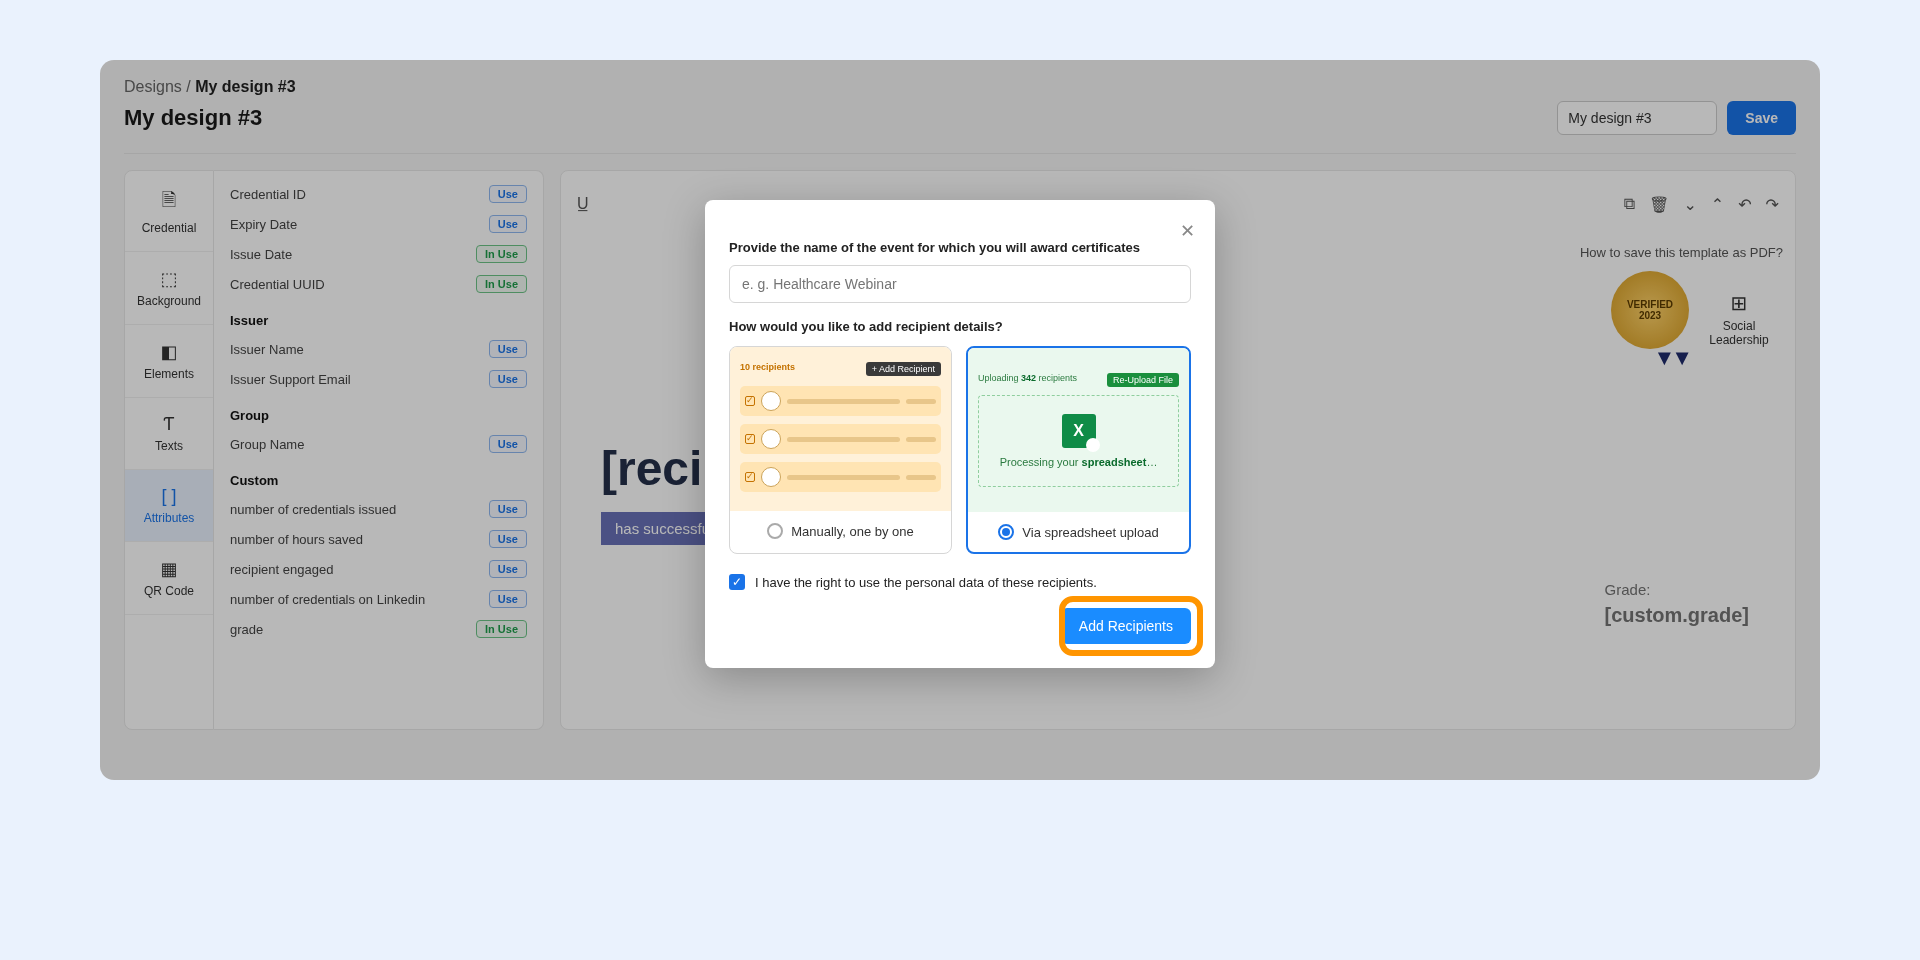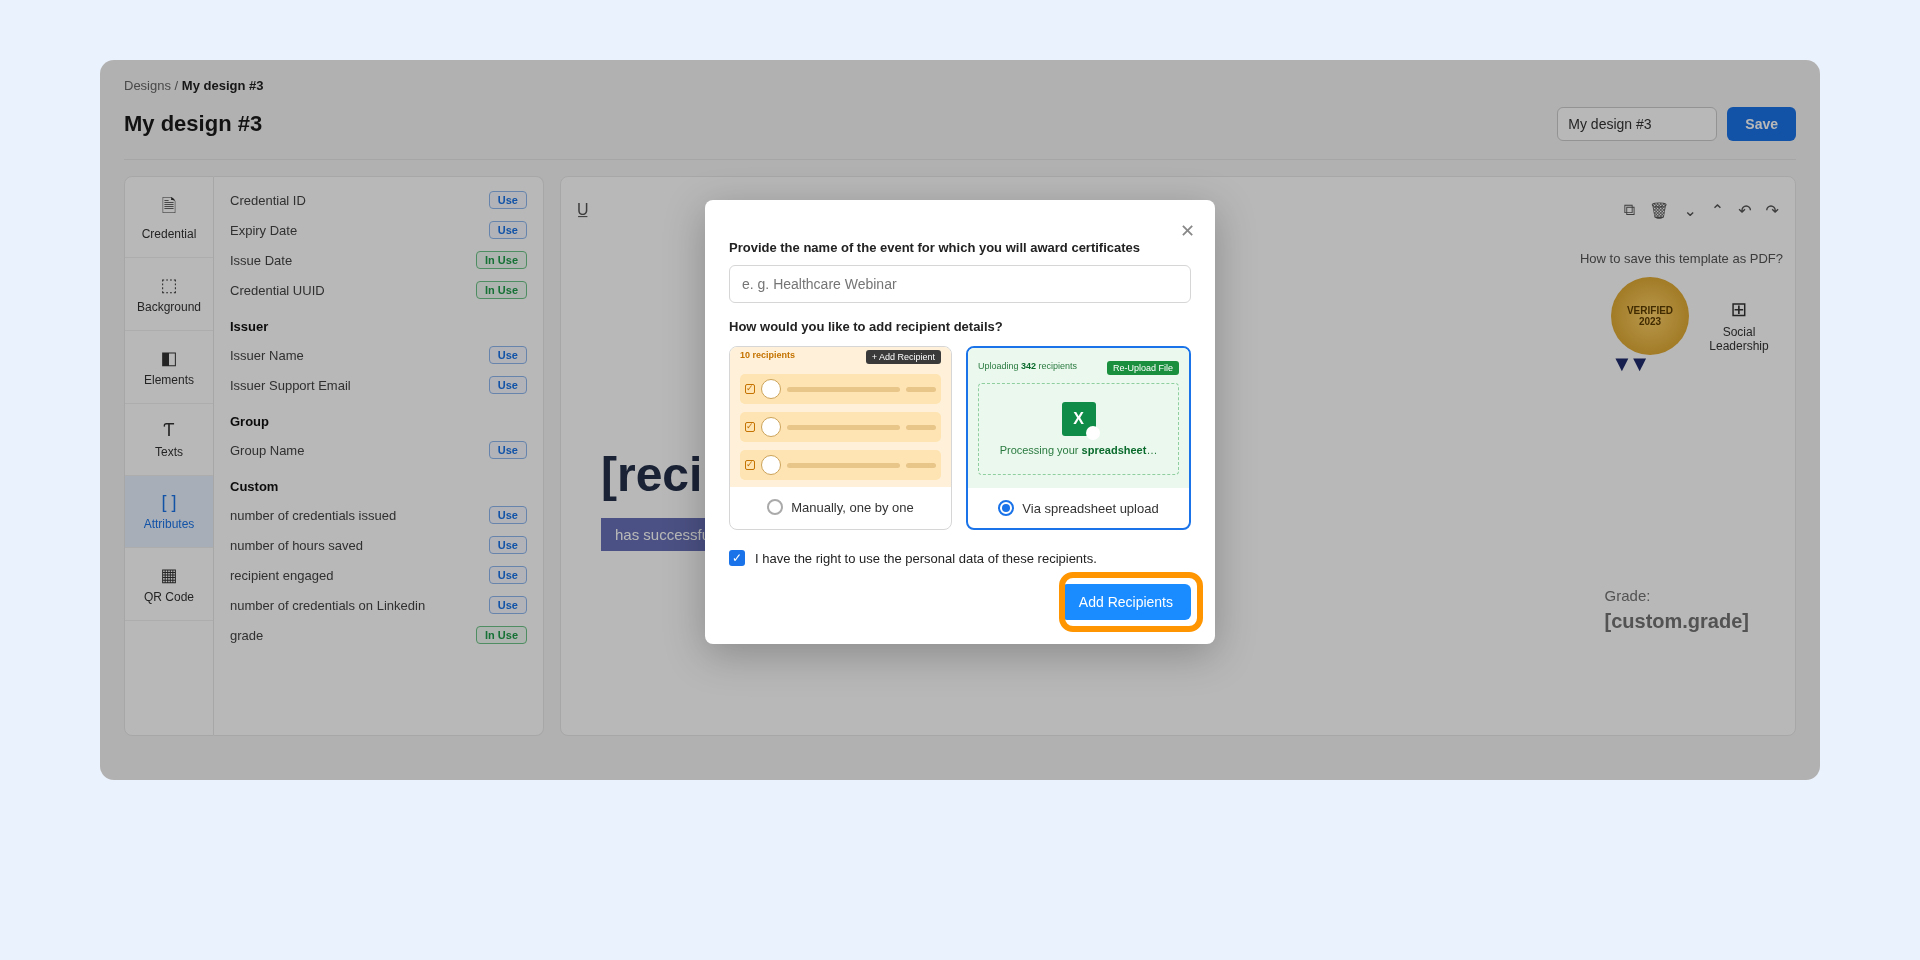--- a/index.html
+++ b/index.html
@@ -1,21 +1,21 @@
 <!DOCTYPE html>
 <html><head>
 <meta charset="utf-8">
 <style>
   * { box-sizing: border-box; margin: 0; padding: 0; font-family: -apple-system, BlinkMacSystemFont, "Segoe UI", sans-serif; }
   body { background: #eaf2fd; padding: 60px 100px; }
   .app-frame { background: #f5f5f5; border-radius: 14px; min-height: 720px; position: relative; overflow: hidden; }
   .overlay { position: absolute; inset: 0; background: rgba(0,0,0,0.28); z-index: 5; }
   
   .header-bar { padding: 18px 24px 0 24px; }
-  .crumbs { font-size: 13px; color: #666; margin-bottom: 14px; }
+  .crumbs { font-size: 16px; color: #666; margin-bottom: 5px; }
   .crumbs .current { font-weight: 600; color: #222; }
   .title-row { display: flex; align-items: center; justify-content: space-between; padding-bottom: 18px; border-bottom: 1px solid #e6e6e6; }
   .page-title { font-size: 22px; font-weight: 700; color: #1a1a1a; }
   .title-actions { display: flex; gap: 10px; align-items: center; }
   .name-input { width: 160px; height: 34px; border: 1px solid #ccc; border-radius: 6px; padding: 0 10px; font-size: 14px; color: #333; background: #fff; }
   .save-btn { height: 34px; padding: 0 18px; background: #1a73e8; color: #fff; font-weight: 600; border: none; border-radius: 6px; font-size: 14px; cursor: pointer; }
   
   .body-area { display: flex; padding: 16px 24px; gap: 0; }
   
   .icon-rail { width: 90px; background: #fff; border: 1px solid #e8e8e8; border-radius: 8px 0 0 8px; display: flex; flex-direction: column; }
@@ -29,39 +29,39 @@
   .pill { font-size: 11px; font-weight: 600; padding: 2px 8px; border-radius: 4px; border: 1px solid; cursor: pointer; }
   .pill.use { color: #1a73e8; border-color: #8fb8f0; background: #f5f9ff; }
   .pill.inuse { color: #1f9d4b; border-color: #6cc487; background: #f1faf3; }
   
   .canvas-area { flex: 1; background: #fff; border: 1px solid #e8e8e8; border-radius: 8px; margin-left: 16px; padding: 16px; position: relative; min-height: 560px; }
   .toolbar-top { display: flex; justify-content: space-between; align-items: center; height: 34px; }
   .tb-icons { display: flex; gap: 14px; color: #555; font-size: 16px; }
   .tb-icons span { cursor: pointer; }
   .pdf-hint { position: absolute; right: 12px; top: 74px; font-size: 13px; color: #555; }
   .cert-preview { margin-top: 100px; padding: 10px 24px; position: relative; }
-  .medal { position: absolute; right: 90px; top: -50px; text-align: left; }
+  .medal { position: absolute; right: 90px; top: -50px; text-align: right; }
   .medal-circle { width: 78px; height: 78px; border-radius: 50%; background: radial-gradient(circle,#ffd36b,#d49a1e); display: flex; flex-direction: column; align-items: center; justify-content: center; font-size: 10px; font-weight: 700; color: #5b3c00; }
   .medal-ribbon { font-size: 22px; color: #1f2b6b; margin-top: -4px; letter-spacing: -4px; }
   .social-badge { position: absolute; right: -10px; top: -30px; text-align: center; font-size: 12px; color: #333; width: 100px; }
   .social-badge .sq { font-size: 20px; display: block; margin-bottom: 4px; }
   .recipient-name { font-size: 48px; font-weight: 800; color: #24304a; margin-top: 110px; }
   .completed-bar { display: inline-block; margin-top: 16px; background: #6871b7; color: #fff; padding: 8px 14px; font-size: 15px; }
   .grade-area { position: absolute; right: 30px; top: 260px; font-size: 15px; color: #737373; }
   .grade-val { font-size: 20px; font-weight: 700; margin-top: 6px; }
   
   .modal { position: absolute; z-index: 10; top: 140px; left: 50%; transform: translateX(-50%); width: 510px; background: #fff; border-radius: 8px; box-shadow: 0 10px 40px rgba(0,0,0,0.25); padding: 24px; }
   .modal-title { font-size: 16px; font-weight: 700; color: #222; }
   .modal-close { position: absolute; right: 20px; top: 20px; color: #888; font-size: 18px; cursor: pointer; }
   .modal-label { font-size: 13px; font-weight: 600; color: #222; margin-top: 16px; }
   .modal-input { width: 100%; height: 38px; margin-top: 10px; border: 1px solid #d6d6d6; border-radius: 6px; padding: 16px 12px; font-size: 14px; }
   .options-row { display: flex; gap: 14px; margin-top: 12px; }
   .opt-card { flex: 1; border: 1px solid #d6d6d6; border-radius: 8px; overflow: hidden; cursor: pointer; }
   .opt-card.selected { border: 2px solid #1a73e8; }
-  .opt-preview { height: 140px; display: flex; flex-direction: column; justify-content: center; align-items: stretch; }
+  .opt-preview { height: 164px; display: flex; flex-direction: column; justify-content: center; align-items: stretch; }
   .opt-preview.manual { background: #fff1d9; padding: 10px; }
   .manual-head { display: flex; justify-content: space-between; font-size: 9px; margin-bottom: 6px; }
   .manual-head .count { color: #c47200; font-weight: 700; }
   .manual-head .addr { background: #3a3a3a; color: #fff; padding: 2px 6px; border-radius: 3px; }
   .manual-row { display: flex; align-items: center; gap: 6px; background: #ffe4b3; border-radius: 5px; padding: 5px; margin: 4px 0; }
   .manual-row .avatar { width: 20px; height: 20px; border-radius: 50%; background: #fff; border: 1px solid #cba35a; }
   .manual-row .line { flex: 1; height: 5px; background: #e8c68a; border-radius: 3px; }
   .manual-row .line.short { flex: 0 0 30px; }
   .manual-row .chk { width: 10px; height: 10px; border: 1.5px solid #c47200; border-radius: 2px; position: relative; }
   .manual-row .chk::after { content: '✓'; font-size: 9px; color: #c47200; position: absolute; top: -2px; left: 0; }

